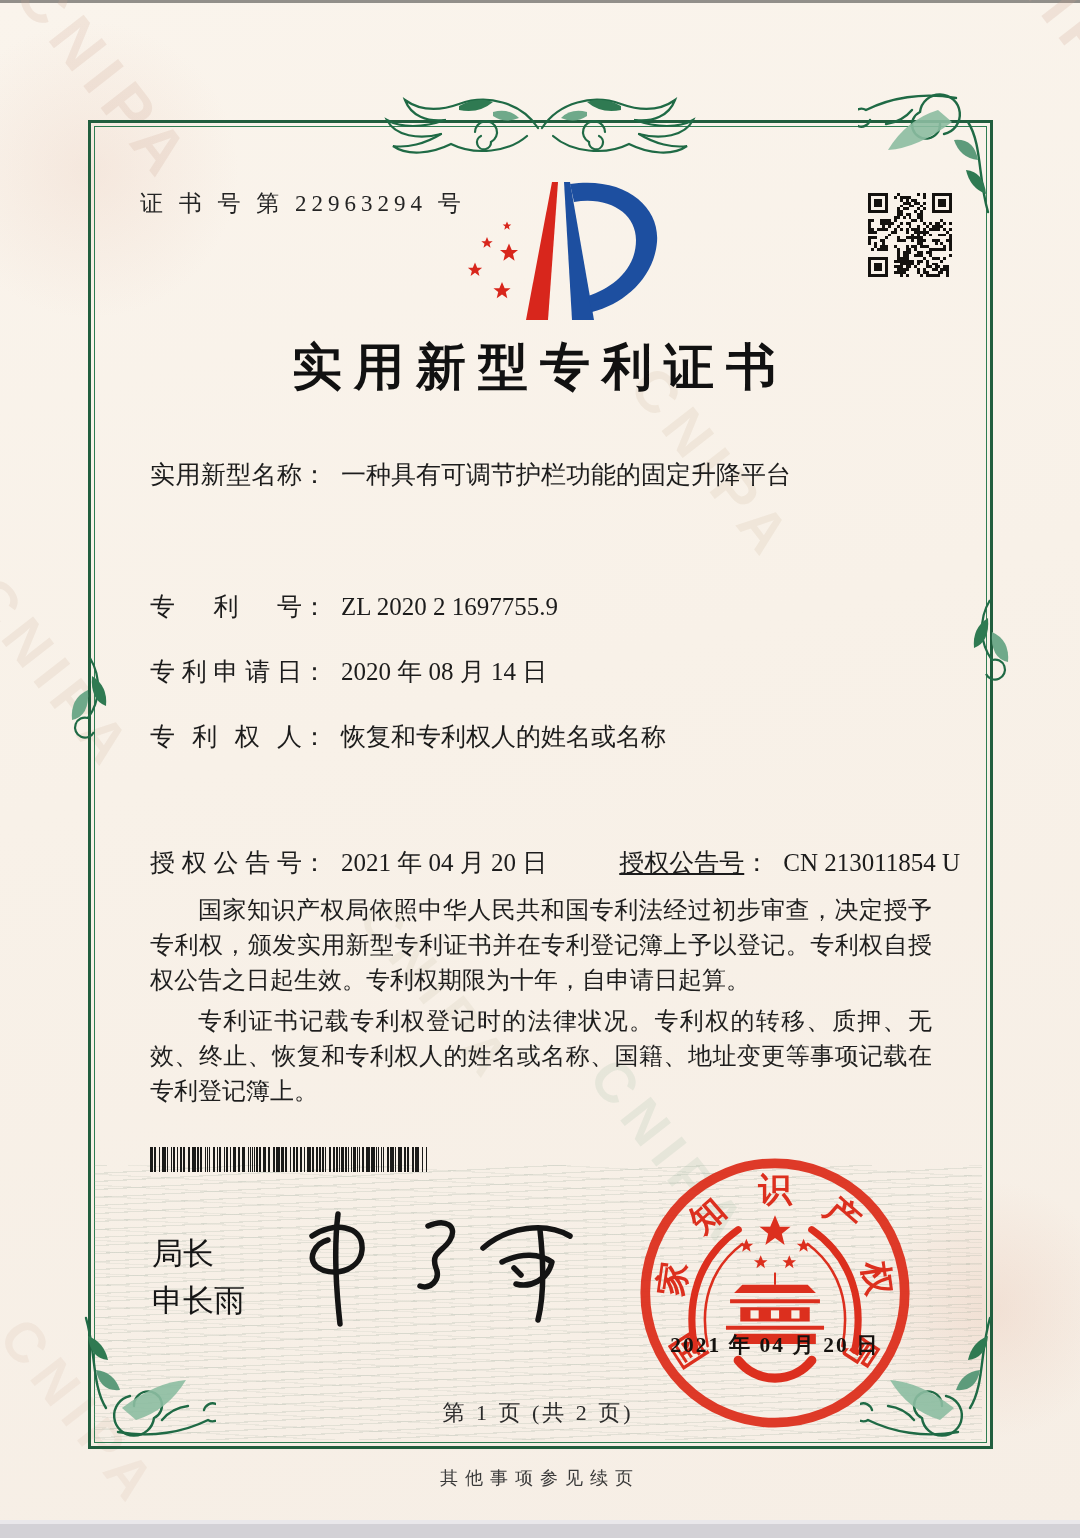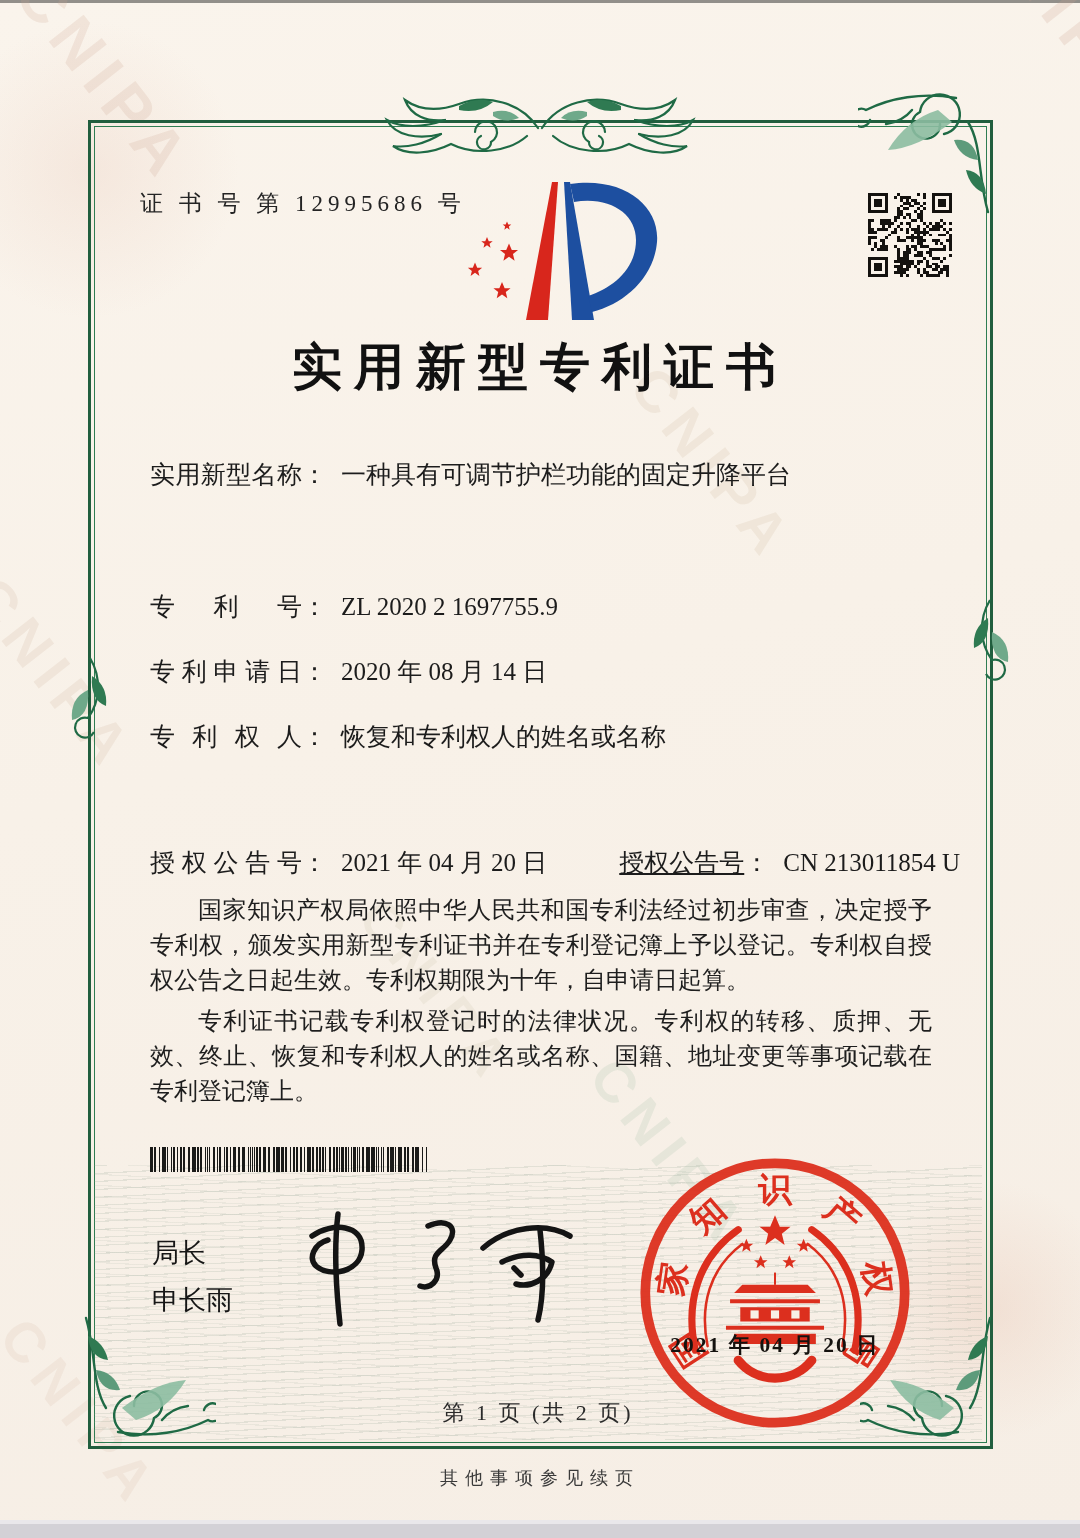--- a/index.html
+++ b/index.html
@@ -33,21 +33,21 @@
   .qr{position:absolute;left:868px;top:193px;width:84px;height:84px;}
   .row{position:absolute;left:150px;font-size:25px;white-space:nowrap;}
   .lbl{display:inline-block;width:152px;text-align:justify;text-align-last:justify;white-space:normal;}
   .val{margin-left:14px;}
   .pair2{margin-left:72px;text-decoration:underline;}
   .paras{position:absolute;left:150px;top:893px;width:782px;font-size:24px;line-height:35px;
          text-align:justify;color:#1e1e1e;}
   .paras p{margin:0 0 6px 0;text-indent:2em;}
   .barcode{position:absolute;left:150px;top:1147px;}
   .director{position:absolute;left:152px;top:1230px;font-family:"Liberation Sans","DejaVu Sans",sans-serif;
-            font-size:27px;font-weight:500;color:#161616;line-height:47px;}
+            font-size:31px;font-weight:500;color:#161616;line-height:47px;}
   .sig{position:absolute;left:278px;top:1196px;}
   .seal{position:absolute;left:632px;top:1150px;}
   .pagenum{position:absolute;left:0;right:4px;top:1398px;text-align:center;font-size:22px;letter-spacing:3px;color:#2a2a2a;}
   .footnote{position:absolute;left:0;right:0;top:1466px;text-align:center;font-size:18px;letter-spacing:7px;color:#3a3a3a;}
   .orn{position:absolute;pointer-events:none;}
 </style>
 </head>
 <body>
 
 <div id="page">
@@ -112,21 +112,21 @@
   <svg class="orn" style="left:860px;top:1300px;transform:scaleX(-1)" width="150" height="150" viewBox="0 0 150 150">
       <use href="#cornerfl"></use>
     </svg>
   <svg class="orn" style="left:958px;top:592px" width="64" height="96" viewBox="0 0 64 96">
       <use href="#edgeleaf"></use>
     </svg>
   <svg class="orn" style="left:58px;top:650px;transform:scaleX(-1)" width="64" height="96" viewBox="0 0 64 96">
       <use href="#edgeleaf"></use>
     </svg>
 
-  <div class="certno">证 书 号 第 12995686 号</div>
+  <div class="certno">证 书 号 第 22963294 号</div>
 
   <svg class="logo" width="230" height="150" viewBox="0 0 230 150">
     <path d="M100,6 L106,6 L96,144 L74,144 Z" fill="#d8261c"></path>
     <path d="M112,6 L118,6 L142,144 L120,144 Z" fill="#1d4fa0"></path>
     <path d="M118,8 C172,0 208,30 205,66 C202,102 172,128 140,136 L136,120 C160,112 184,94 184,64 C184,38 158,20 122,26 Z" fill="#1d4fa0"></path>
     <g fill="#d8261c">
       <use href="#star" transform="translate(55,50) scale(0.45)"></use>
       <use href="#star" transform="translate(35,67) scale(0.6)"></use>
       <use href="#star" transform="translate(57,77) scale(0.95)"></use>
       <use href="#star" transform="translate(23,94) scale(0.75)"></use>

